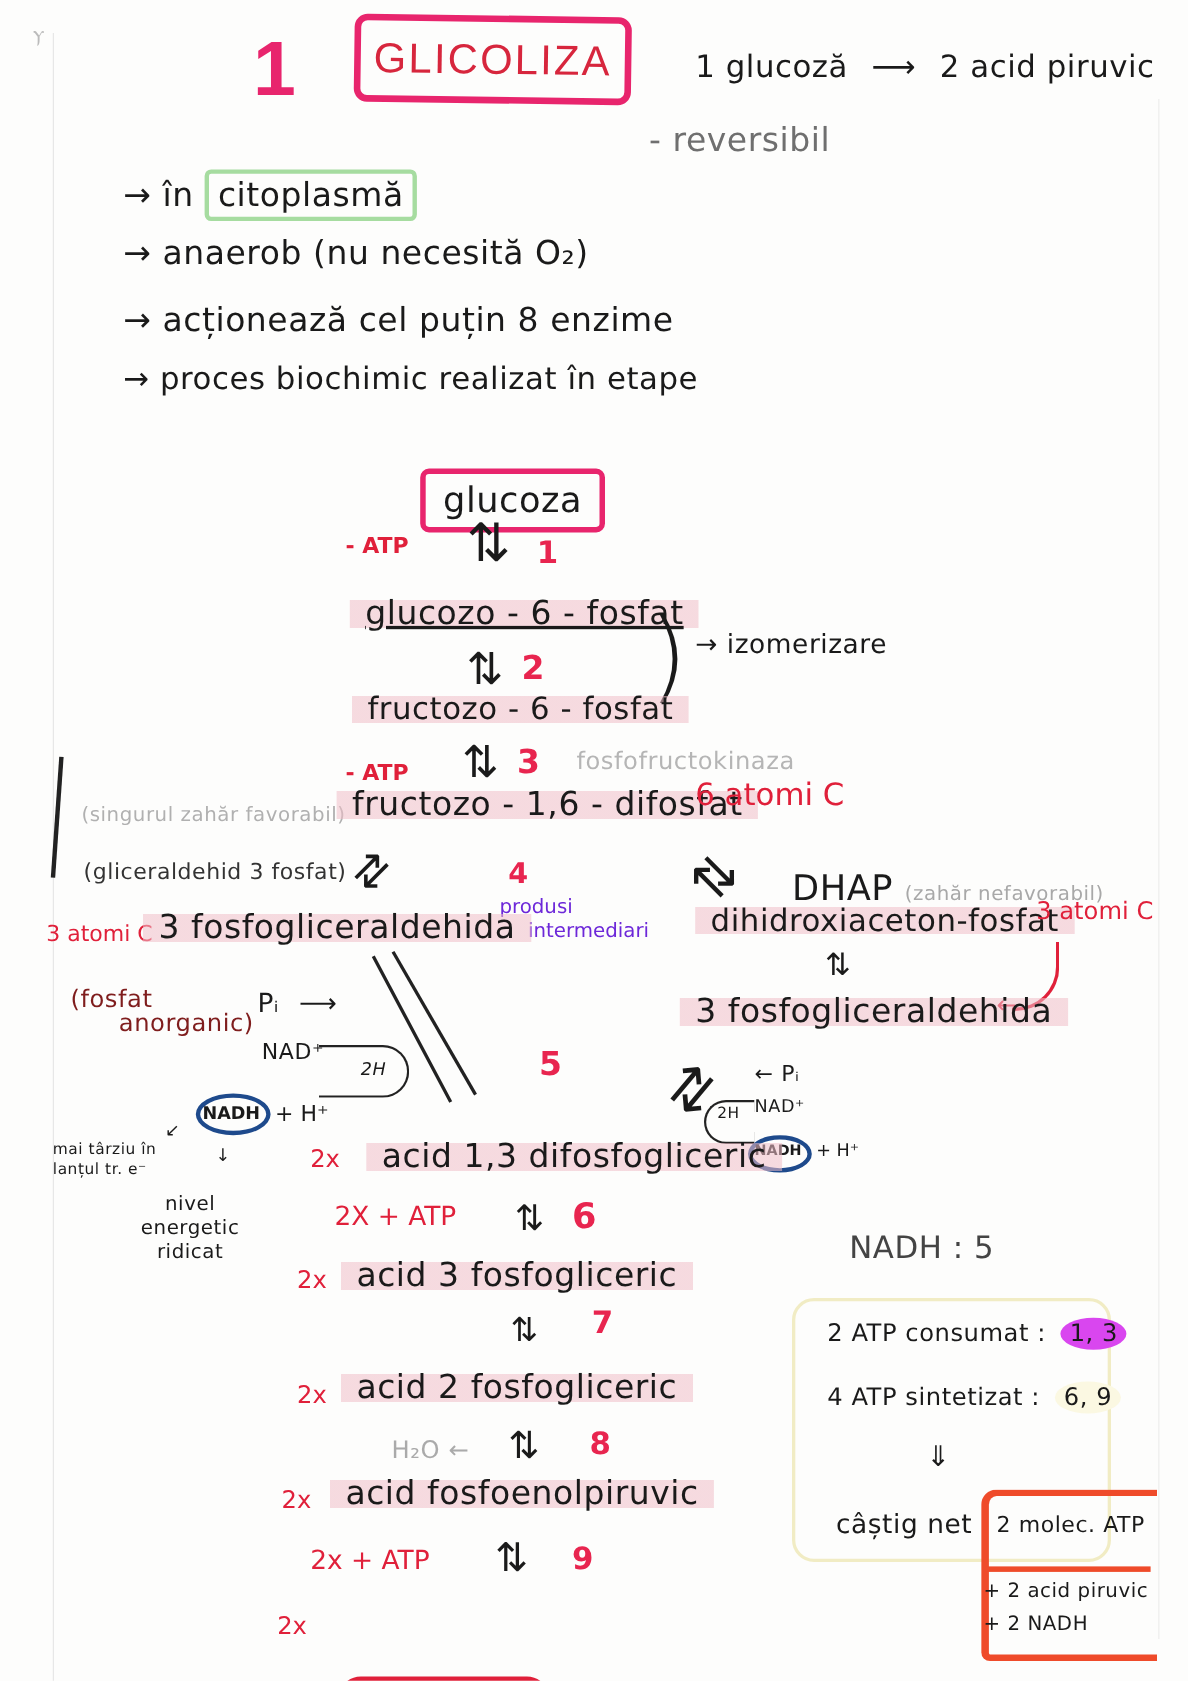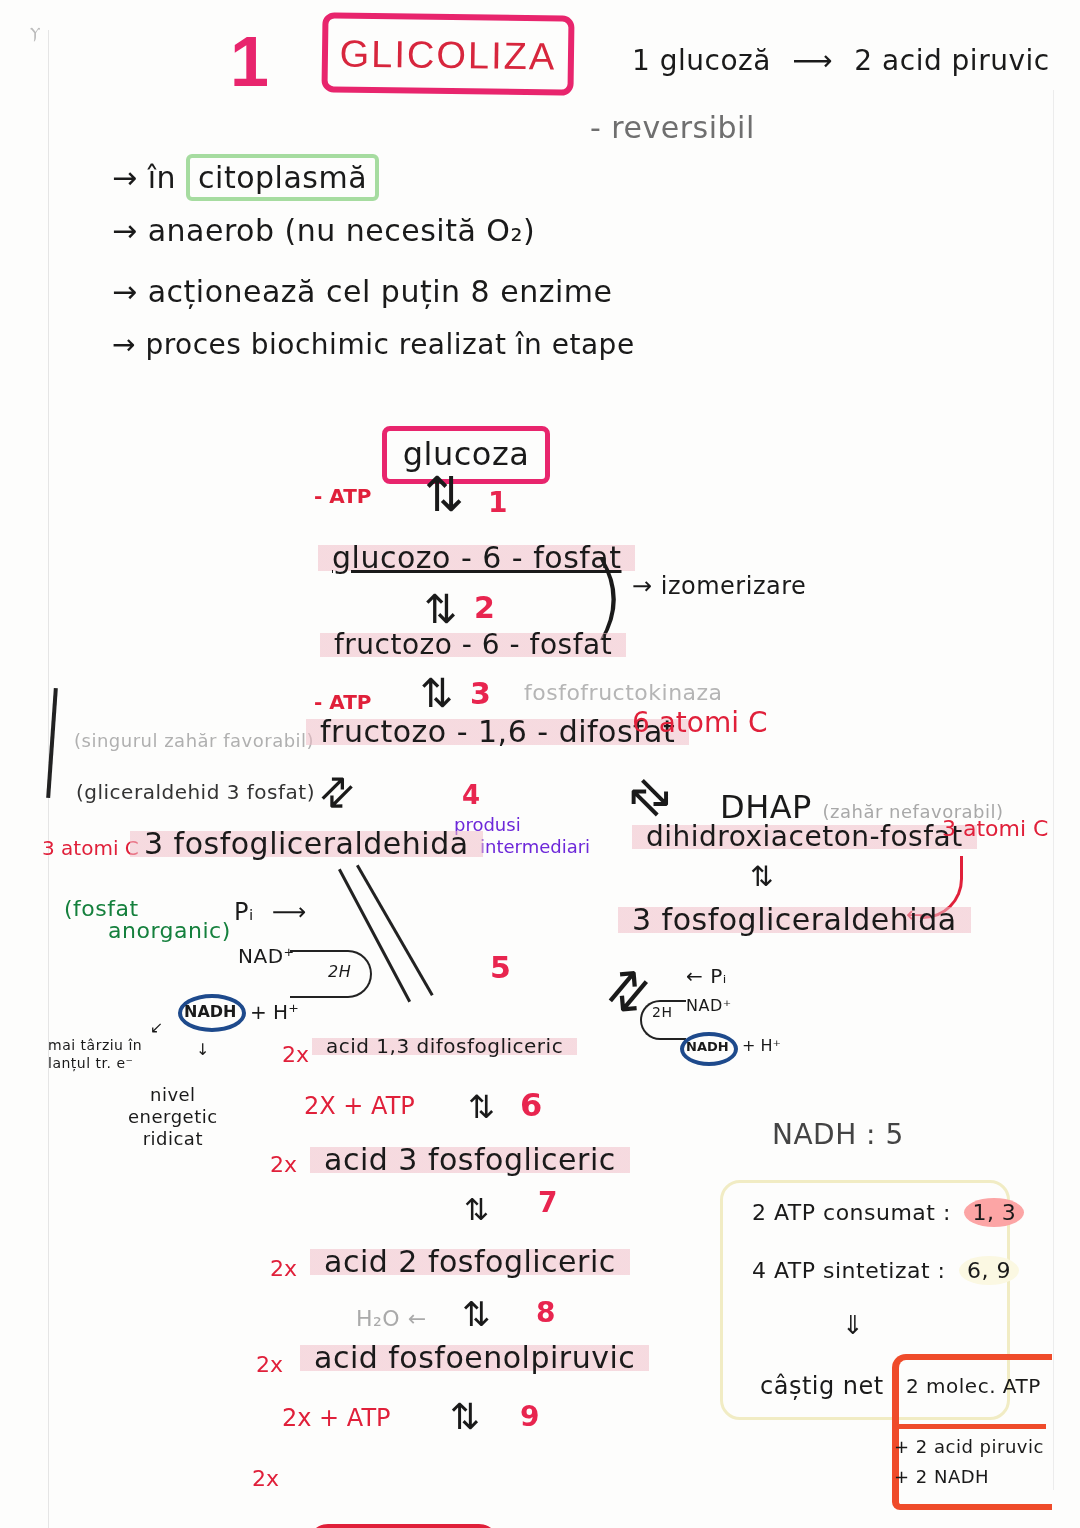--- a/index.html
+++ b/index.html
@@ -104,21 +104,21 @@
 <div class="abs hand pink-hl" style="left:130px;top:826px;font-size:30px;">3 fosfogliceraldehida</div>
 
 <div class="abs hand pink-hl" style="left:632px;top:820px;font-size:28px;">dihidroxiaceton-fosfat</div>
 <div class="abs red" style="left:942px;top:816px;font-size:22px;color:#e0203a;">3 atomi C</div>
 <div class="abs arrow" style="left:750px;top:860px;font-size:28px;">⇅</div>
 <div class="abs" style="left:920px;top:856px;width:40px;height:60px;border-right:3px solid #e0203a;border-bottom:3px solid #e0203a;border-bottom-right-radius:40px;"></div>
 <div class="abs" style="left:906px;top:902px;color:#e0203a;font-size:22px;">←</div>
 
 <div class="abs hand pink-hl" style="left:618px;top:902px;font-size:30px;">3 fosfogliceraldehida</div>
 
-<div class="abs hand grey" style="left:64px;top:898px;font-size:22px;color:#15803d;line-height:22px;">
+<div class="abs hand grey" style="left:64px;top:898px;font-size:22px;color:#7f1d1d;line-height:22px;">
   <div>(fosfat</div>
   <div style="padding-left:44px;">anorganic)</div>
 </div>
 <div class="abs hand" style="left:234px;top:898px;font-size:24px;">
   <span>Pᵢ</span>
   <span style="margin-left:10px;">⟶</span>
 </div>
 <div class="abs hand" style="left:238px;top:944px;font-size:20px;">NAD⁺</div>
 <div class="abs" style="left:290px;top:950px;width:80px;height:44px;border:2px solid #222;border-left:none;border-radius:0 30px 30px 0;"></div>
 <div class="abs hand" style="left:328px;top:962px;font-size:16px;font-style:italic;">2H</div>
@@ -148,21 +148,21 @@
   <span>← </span><span>Pᵢ</span>
 </div>
 <div class="abs" style="left:640px;top:1000px;width:44px;height:36px;border:2px solid #222;border-right:none;border-radius:30px 0 0 30px;"></div>
 <div class="abs hand" style="left:652px;top:1004px;font-size:14px;">2H</div>
 <div class="abs hand" style="left:686px;top:996px;font-size:16px;">NAD⁺</div>
 <div class="abs" style="left:680px;top:1032px;width:58px;height:34px;border:4px solid #1e4a8c;border-radius:50%;box-sizing:border-box;"></div>
 <div class="abs" style="left:686px;top:1039px;font-size:13px;font-weight:700;">NADH</div>
 <div class="abs" style="left:742px;top:1036px;font-size:16px;">+ H⁺</div>
 
 <div class="abs red" style="left:282px;top:1042px;font-size:22px;color:#e0203a;">2x</div>
-<div class="abs hand pink-hl" style="left:312px;top:1034px;font-size:20px;text-align:center;">acid 1,3 difosfogliceric</div>
+<div class="abs hand pink-hl" style="left:333px;top:1034px;font-size:30px;text-align:center;">acid 1,3 difosfogliceric</div>
 
 <div class="abs red" style="left:304px;top:1092px;font-size:24px;color:#e0203a;">2X + ATP</div>
 <div class="abs arrow" style="left:468px;top:1088px;font-size:32px;">⇅</div>
 <div class="abs num-red" style="left:520px;top:1086px;font-size:32px;">6</div>
 
 <div class="abs red" style="left:270px;top:1152px;font-size:22px;color:#e0203a;">2x</div>
 <div class="abs hand pink-hl" style="left:310px;top:1142px;font-size:30px;">acid 3 fosfogliceric</div>
 
 <div class="abs arrow" style="left:464px;top:1192px;font-size:30px;">⇅</div>
 <div class="abs num-red" style="left:538px;top:1186px;font-size:28px;">7</div>
@@ -182,21 +182,21 @@
 <div class="abs num-red" style="left:520px;top:1400px;font-size:28px;">9</div>
 
 <div class="abs red" style="left:252px;top:1466px;font-size:22px;color:#e0203a;">2x</div>
 <div class="abs hand" style="left:308px;top:1524px;width:191px;height:60px;border:5px solid #e0203a;border-radius:20px;box-sizing:border-box;text-align:center;font-size:28px;line-height:48px;">acid piruvic</div>
 
 <div class="abs hand" style="left:772px;top:1118px;font-size:28px;color:#444;">NADH : 5</div>
 
 <div class="abs" style="left:720px;top:1180px;width:290px;height:240px;border:3px solid #f1ecc4;border-radius:20px;box-sizing:border-box;"></div>
 <div class="abs hand" style="left:752px;top:1200px;font-size:22px;">
   <span>2 ATP consumat :</span>
-  <span style="margin-left:6px;border-radius:50%;background:#fca5a5;padding:2px 8px;">1, 3</span>
+  <span style="margin-left:6px;border-radius:50%;background:#d946ef;padding:2px 8px;">1, 3</span>
 </div>
 <div class="abs hand" style="left:752px;top:1258px;font-size:22px;">
   <span>4 ATP sintetizat :</span>
   <span style="margin-left:6px;border-radius:50%;background:#fbf8e2;padding:2px 8px;">6, 9</span>
 </div>
 <div class="abs" style="left:842px;top:1310px;font-size:26px;">⇓</div>
 <div class="abs hand" style="left:760px;top:1372px;font-size:24px;">câștig net :</div>
 
 <div class="abs" style="left:892px;top:1354px;width:160px;height:156px;border-left:7px solid #ef4b2a;border-top:6px solid #ef4b2a;border-bottom:6px solid #ef4b2a;border-radius:14px 0 0 8px;box-sizing:border-box;"></div>
 <div class="abs" style="left:896px;top:1424px;width:150px;height:5px;background:#ef4b2a;"></div>

